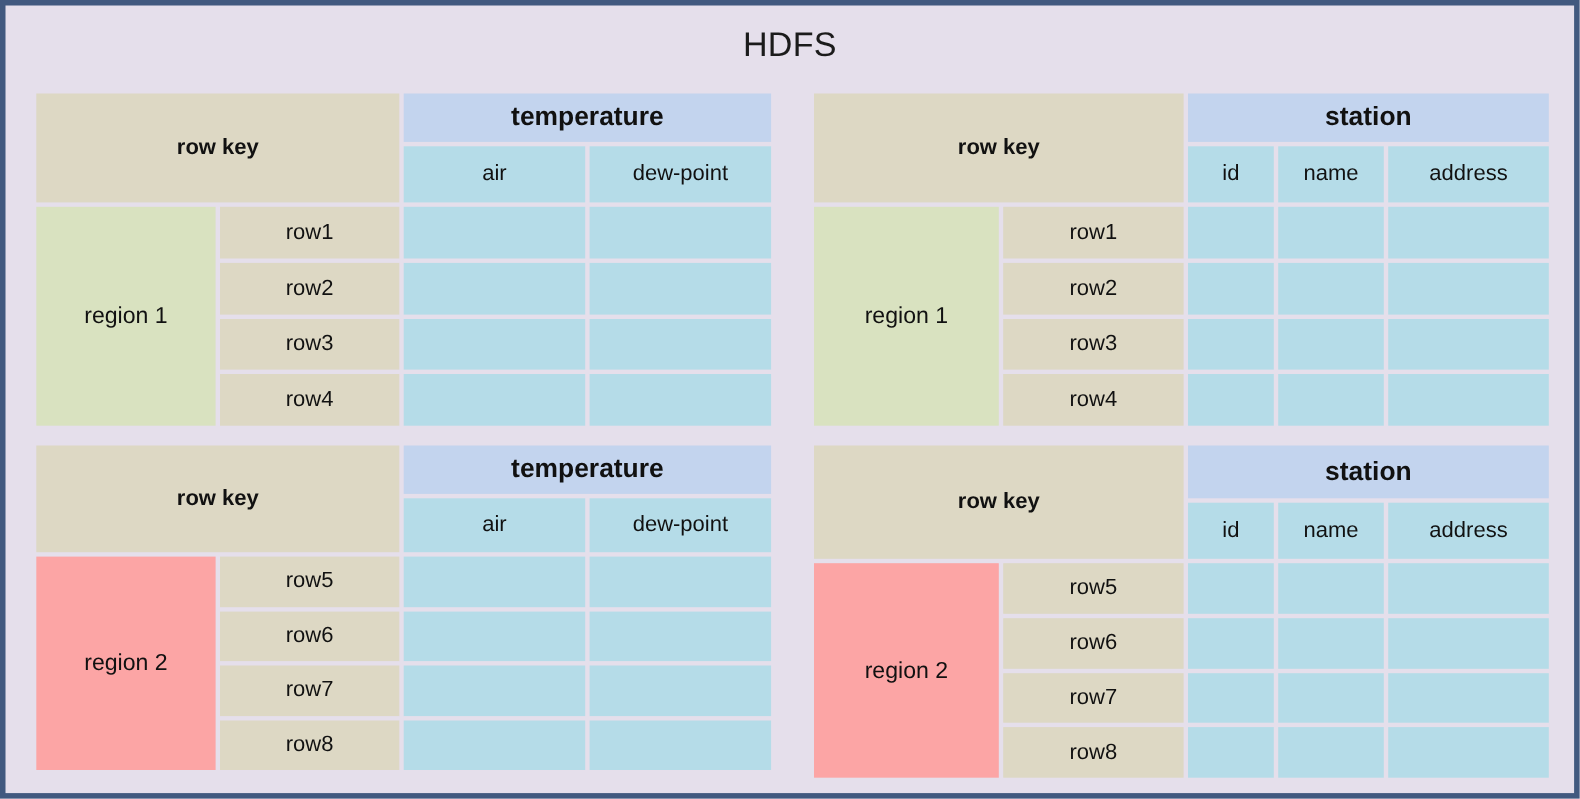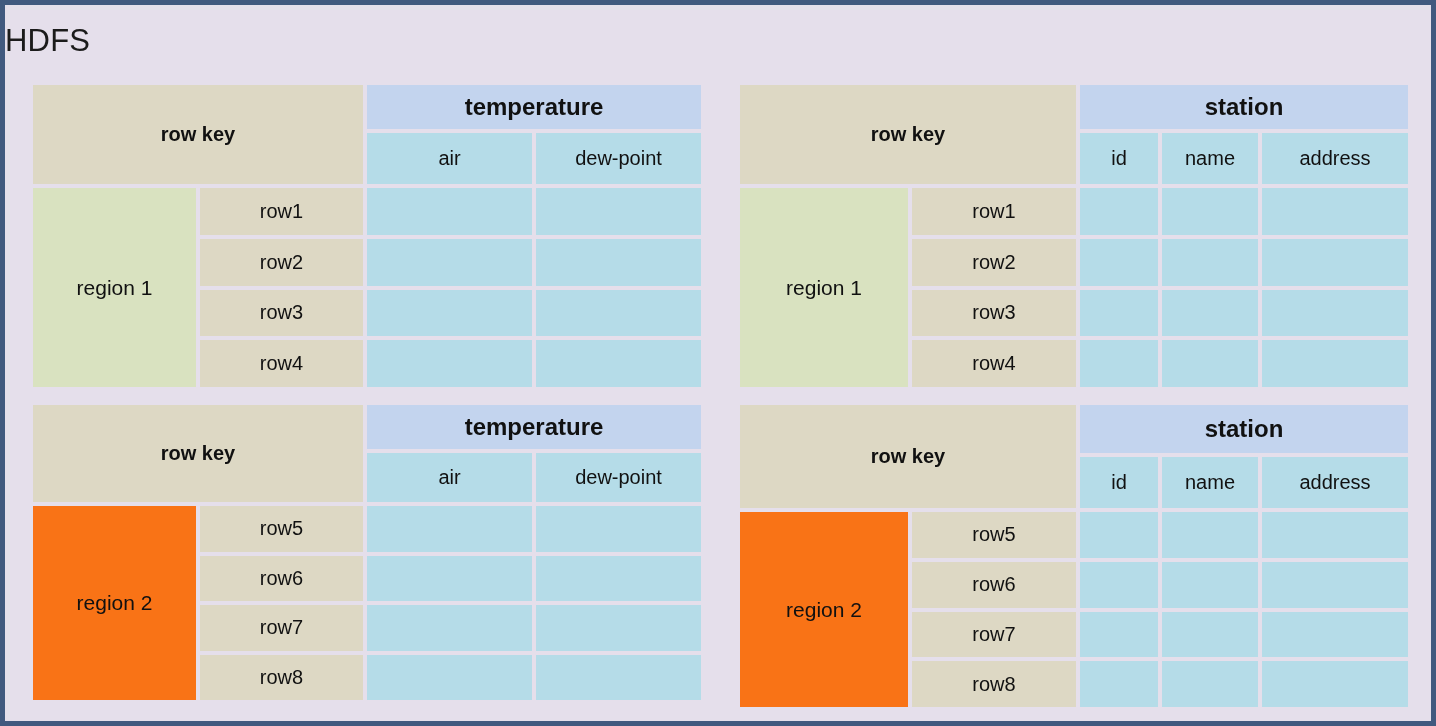--- a/index.html
+++ b/index.html
@@ -17,21 +17,21 @@
     width: 1436px; height: 726px;
     border: 5px solid #41597f;
     background: #e5dfeb;
   }
 
   #title {
     position: absolute;
     left: 0;
     top: 18px;
     width: 1426px;
-    text-align: left;
+    text-align: center;
     font-size: 31px;
     color: #1b1b1b;
     letter-spacing: .2px;
   }
 
   
   .tbl {
     position: absolute;
     display: flex;
     flex-direction: column;
@@ -76,21 +76,21 @@
   .body-row { display: flex; gap: 4px; }
 
   .region-cell {
     display: flex;
     align-items: center;
     justify-content: center;
     font-size: 21px;
     color: #111;
   }
   .region-1 { background: #d9e2c0; }
-  .region-2 { background: #f97316; }
+  .region-2 { background: #fca5a5; }
 
   .rk-col { display: flex; flex-direction: column; gap: 4px; }
 
   .rk-cell {
     background: #ddd8c4;
     display: flex;
     align-items: center;
     justify-content: center;
     font-size: 20px;
     color: #111;

